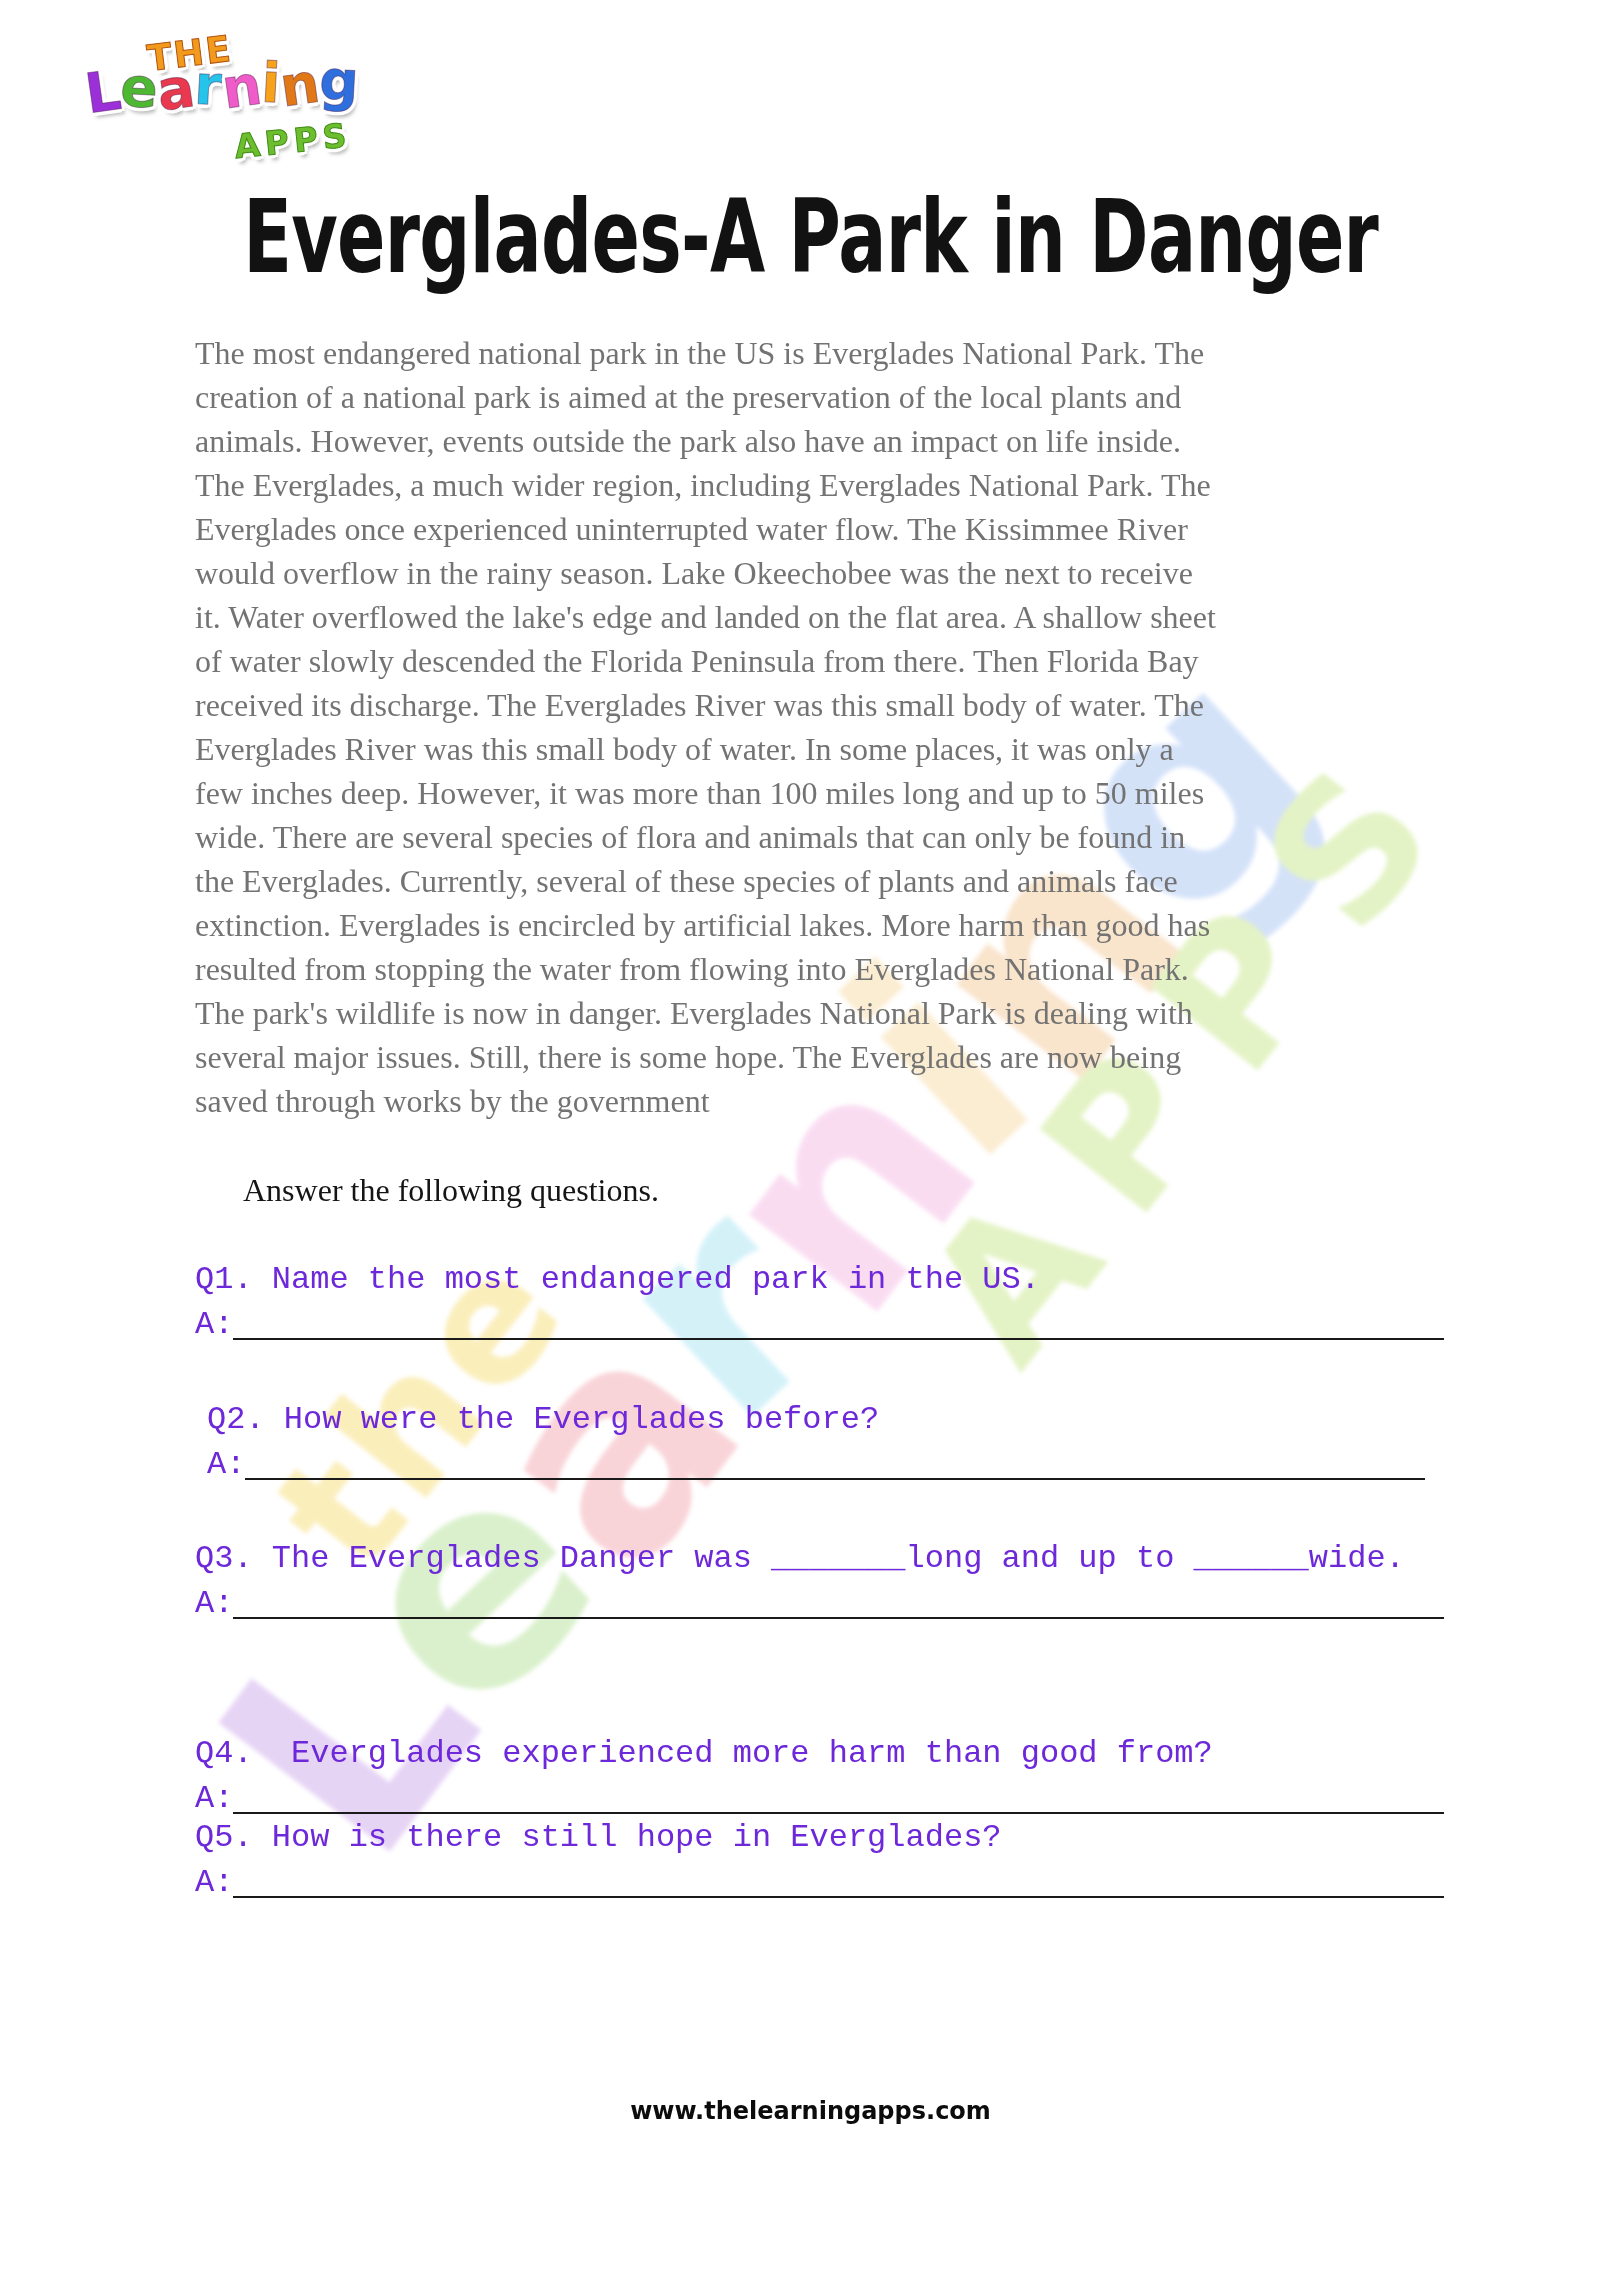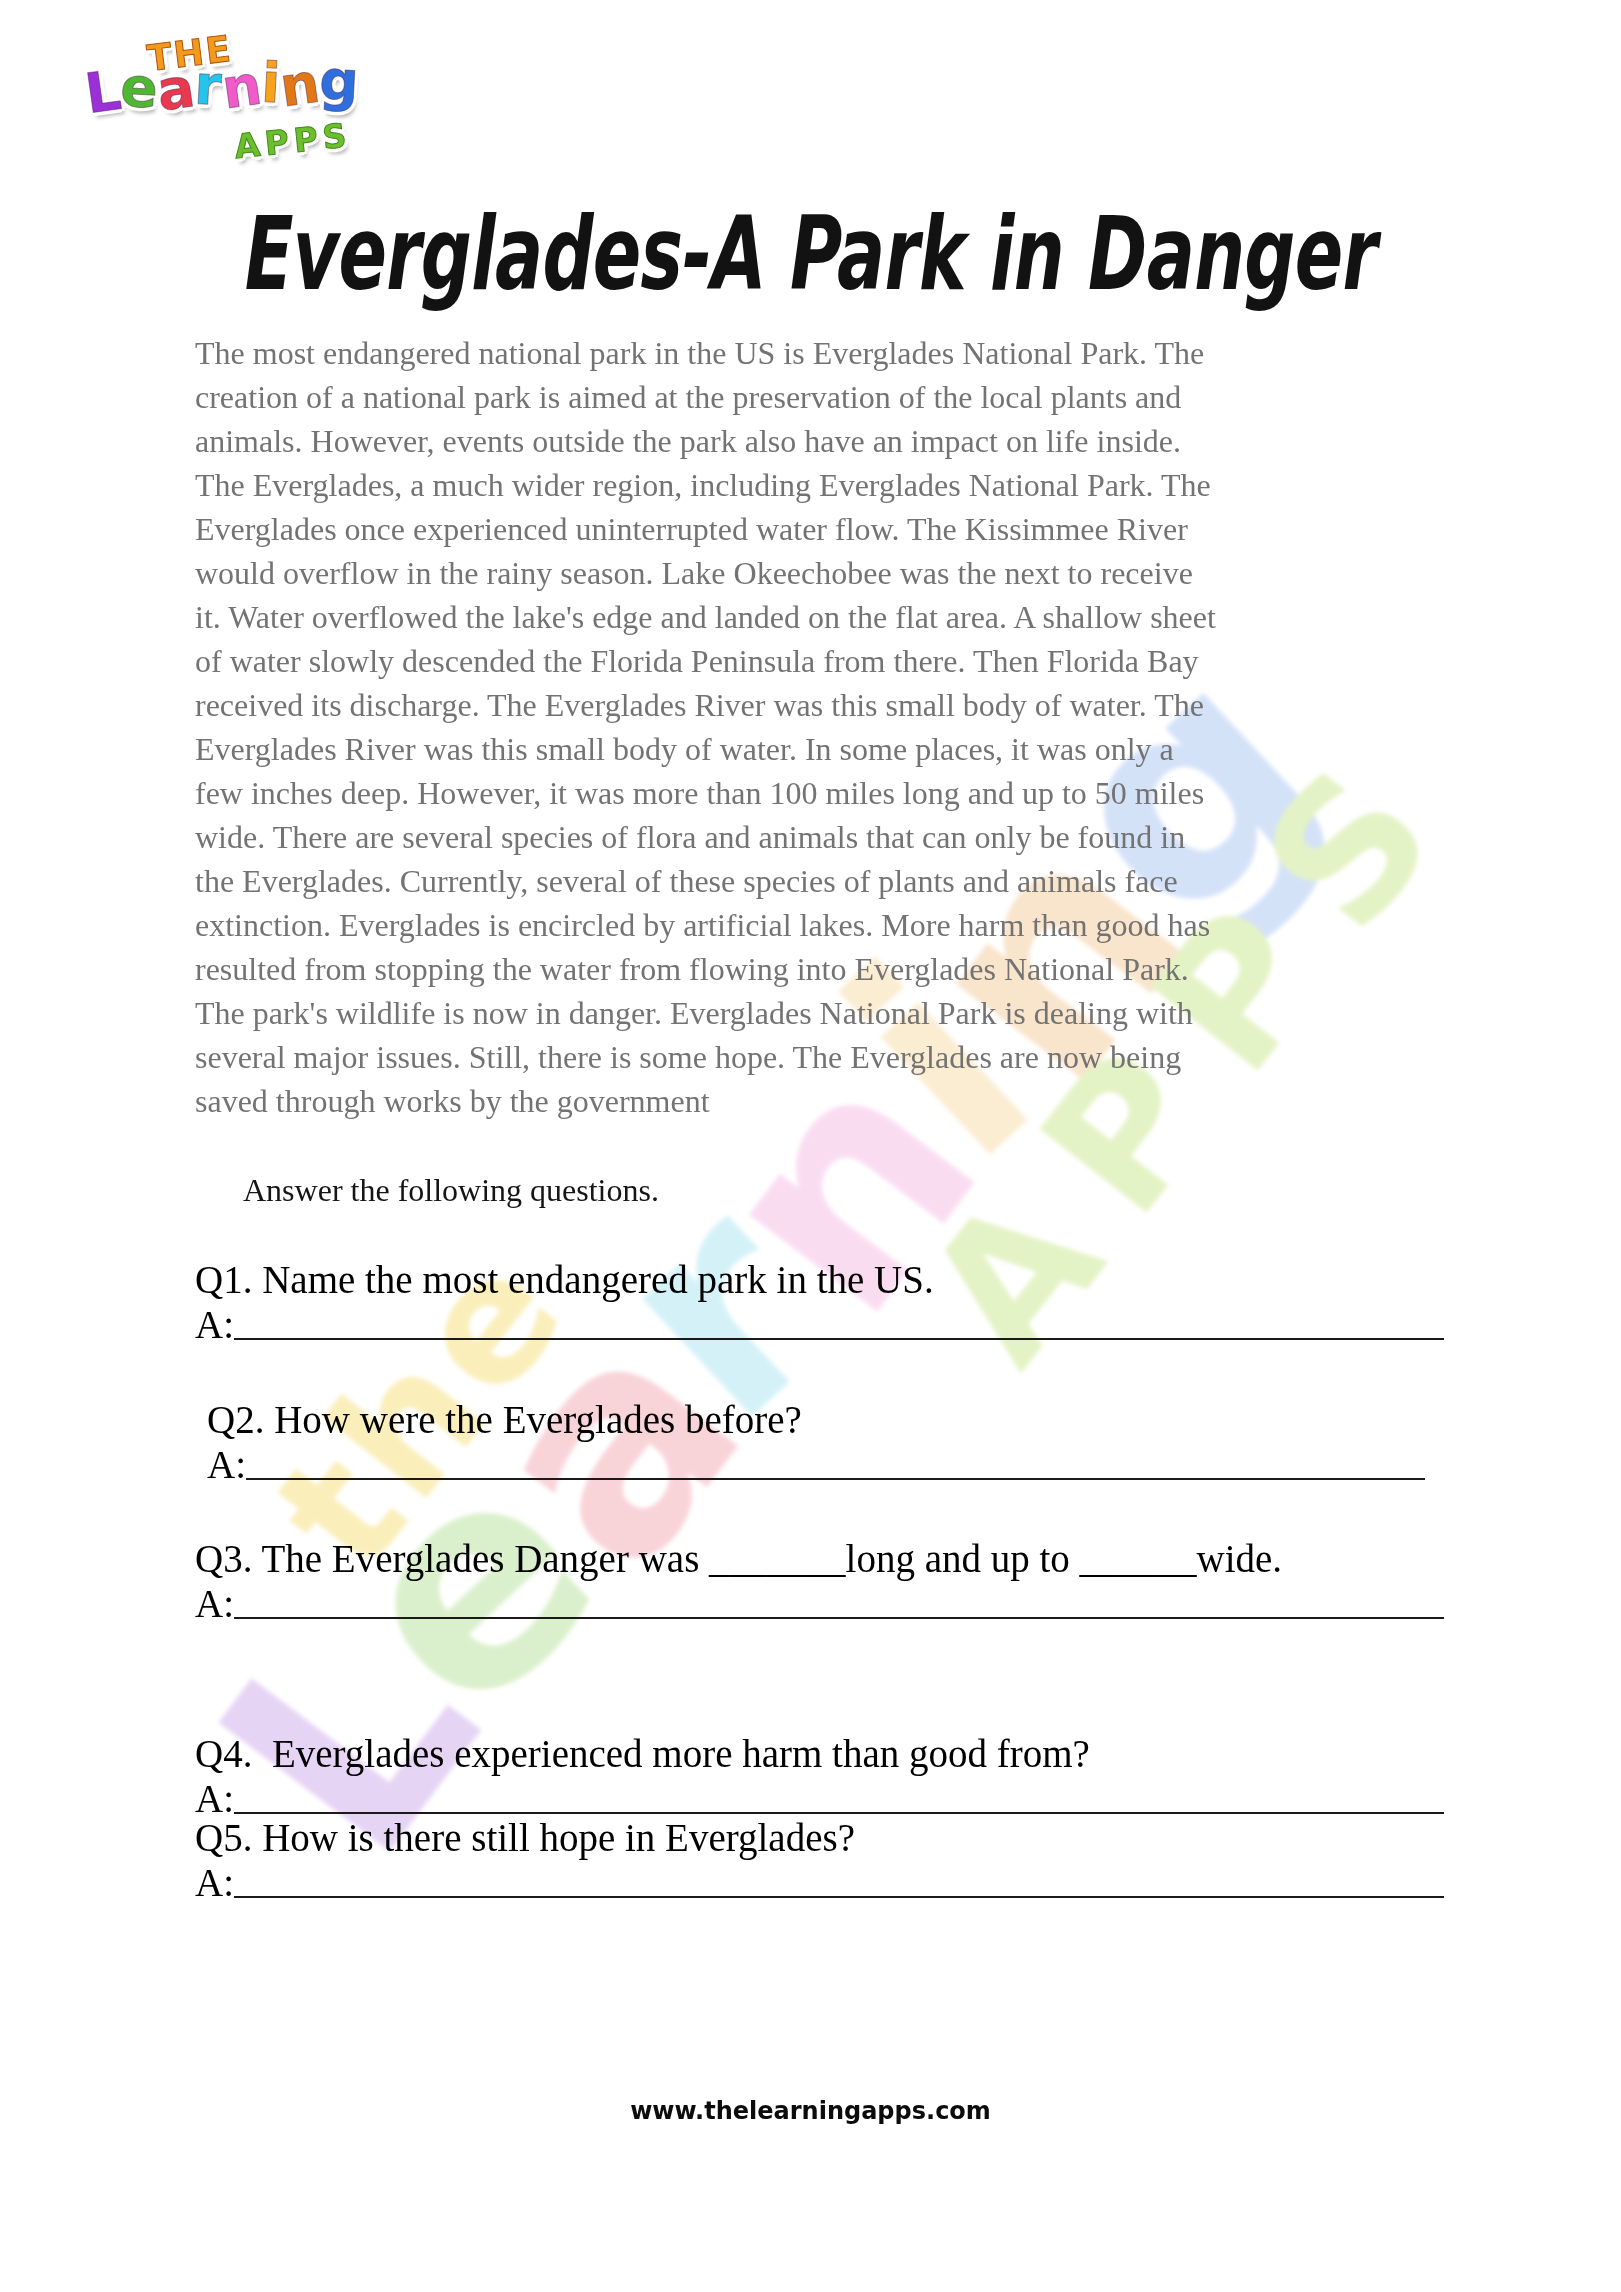--- a/index.html
+++ b/index.html
@@ -27,35 +27,35 @@
   .logo-the{position:absolute;left:63px;top:-3.9px;font-size:36px;color:#f29a1b;
     letter-spacing:2px;transform:rotate(-5deg);-webkit-text-stroke:1px #b05010;}
   .logo-learning{position:absolute;left:0;top:19.6px;font-size:55px;white-space:nowrap;}
   .logo-learning span{display:inline-block;-webkit-text-stroke:1px rgba(70,20,70,0.45);}
   .logo-learning span:nth-child(odd){transform:rotate(-6deg);}
   .logo-learning span:nth-child(even){transform:rotate(5deg) translateY(-2.9px);}
   .logo-apps{position:absolute;left:147px;top:88px;font-size:33px;color:#6cbe2e;
     letter-spacing:4.9px;transform:rotate(-4deg);-webkit-text-stroke:1px #3e8a14;}
 
   
-  .title-wrap{position:absolute;top:200px;left:0;width:100%;text-align:center;z-index:1;font-style:italic;}
+  .title-wrap{position:absolute;top:183px;left:0;width:100%;text-align:center;z-index:1;}
   .title-text{display:inline-block;font-family:"DejaVu Sans",sans-serif;font-weight:bold;
     font-size:102px;line-height:1.05;letter-spacing:-1px;color:#121212;
     transform:scaleX(0.70);transform-origin:center;white-space:nowrap;}
 
   
   .passage{position:absolute;left:195px;top:331px;z-index:1;
     font-family:"Liberation Serif",serif;font-size:32px;line-height:44px;
     color:#737373;white-space:pre;}
 
   
   .instruction{position:absolute;left:195px;top:1172px;z-index:1;
     font-family:"Liberation Serif",serif;font-size:32px;color:#151515;white-space:pre;margin-left:48px;}
   .qblock{position:absolute;left:195px;width:1249px;z-index:1;
-    font-family:Liberation Serif, serif;font-size:39px;line-height:44px;color:#000000;}
+    font-family:Liberation Mono, monospace;font-size:32px;line-height:44px;color:#6d28d9;}
   .qblock.q1{top:1258px;}
   .qblock.q2{top:1398px;width:1218px;margin-left:12px;}
   .qblock.q3{top:1537px;}
   .qblock.q4{top:1732px;}
   .qblock.q5{top:1816px;}
   .qtext{white-space:pre;}
   .arow{display:flex;align-items:flex-end;margin-top:1px;}
   .aprefix{flex:0 0 auto;}
   .aline{flex:1 1 auto;border-bottom:2.9px solid #1a1a1a;margin-bottom:6.9px;height:0;}
 

